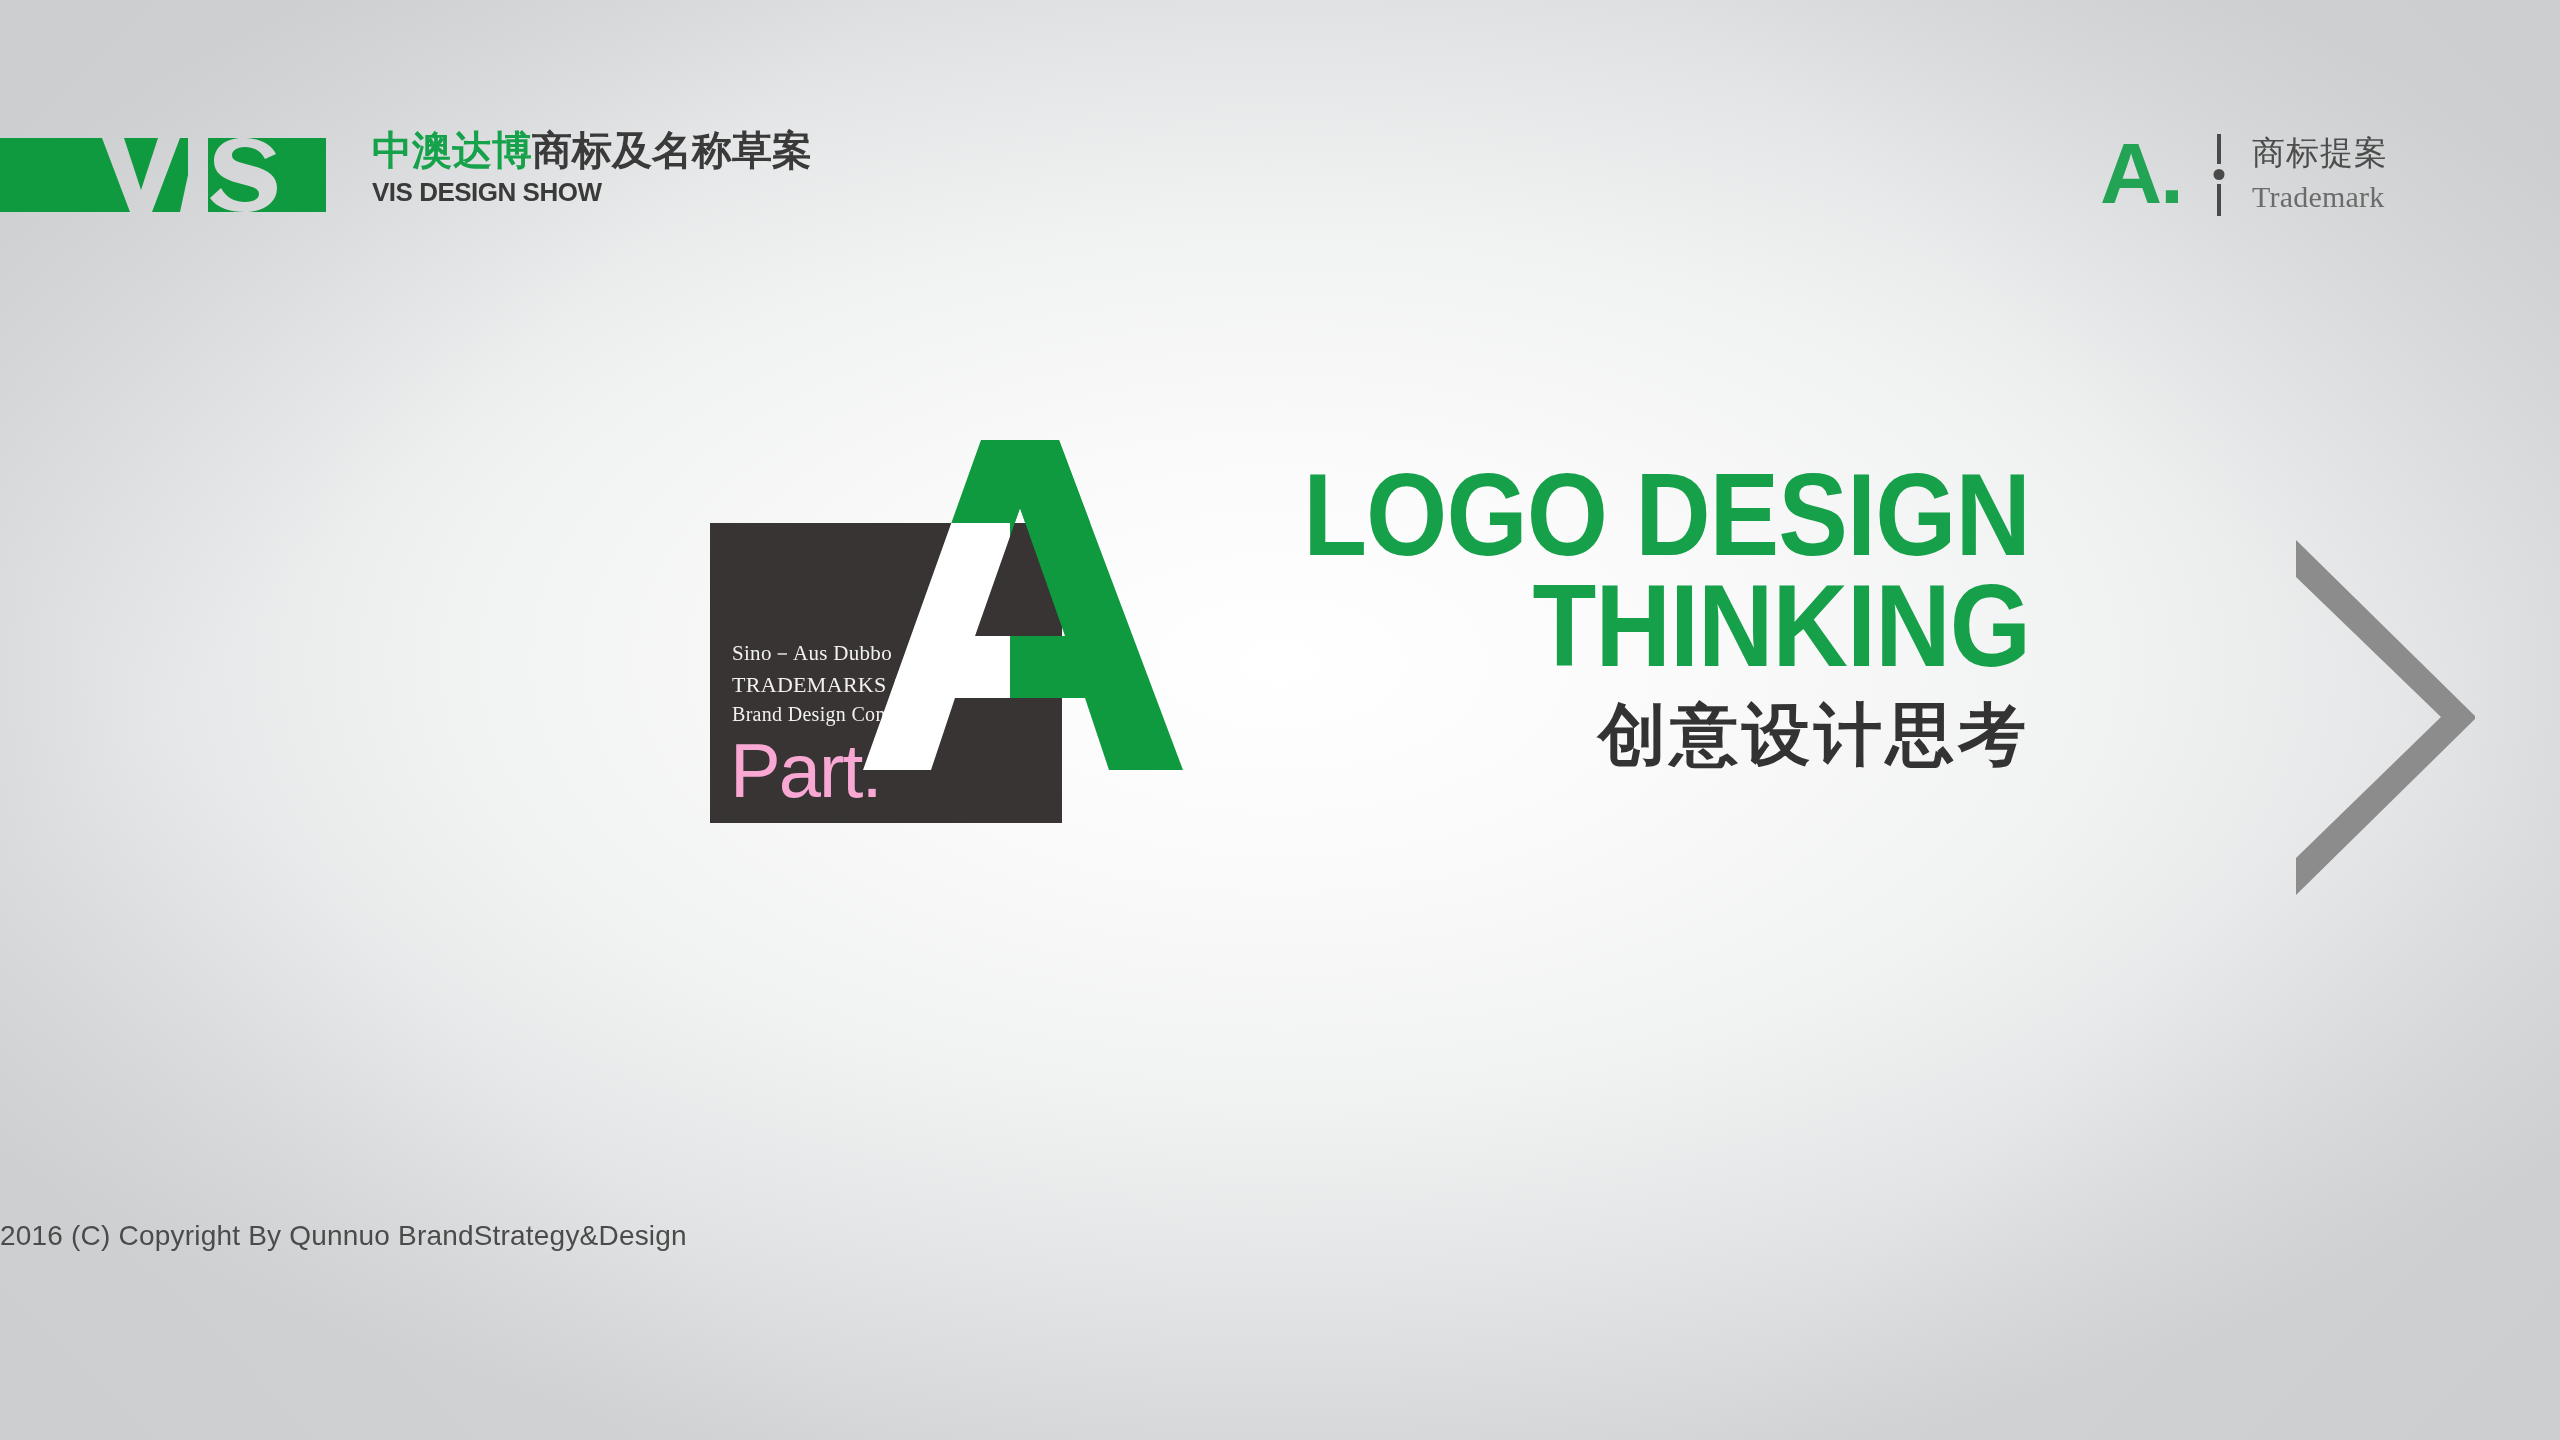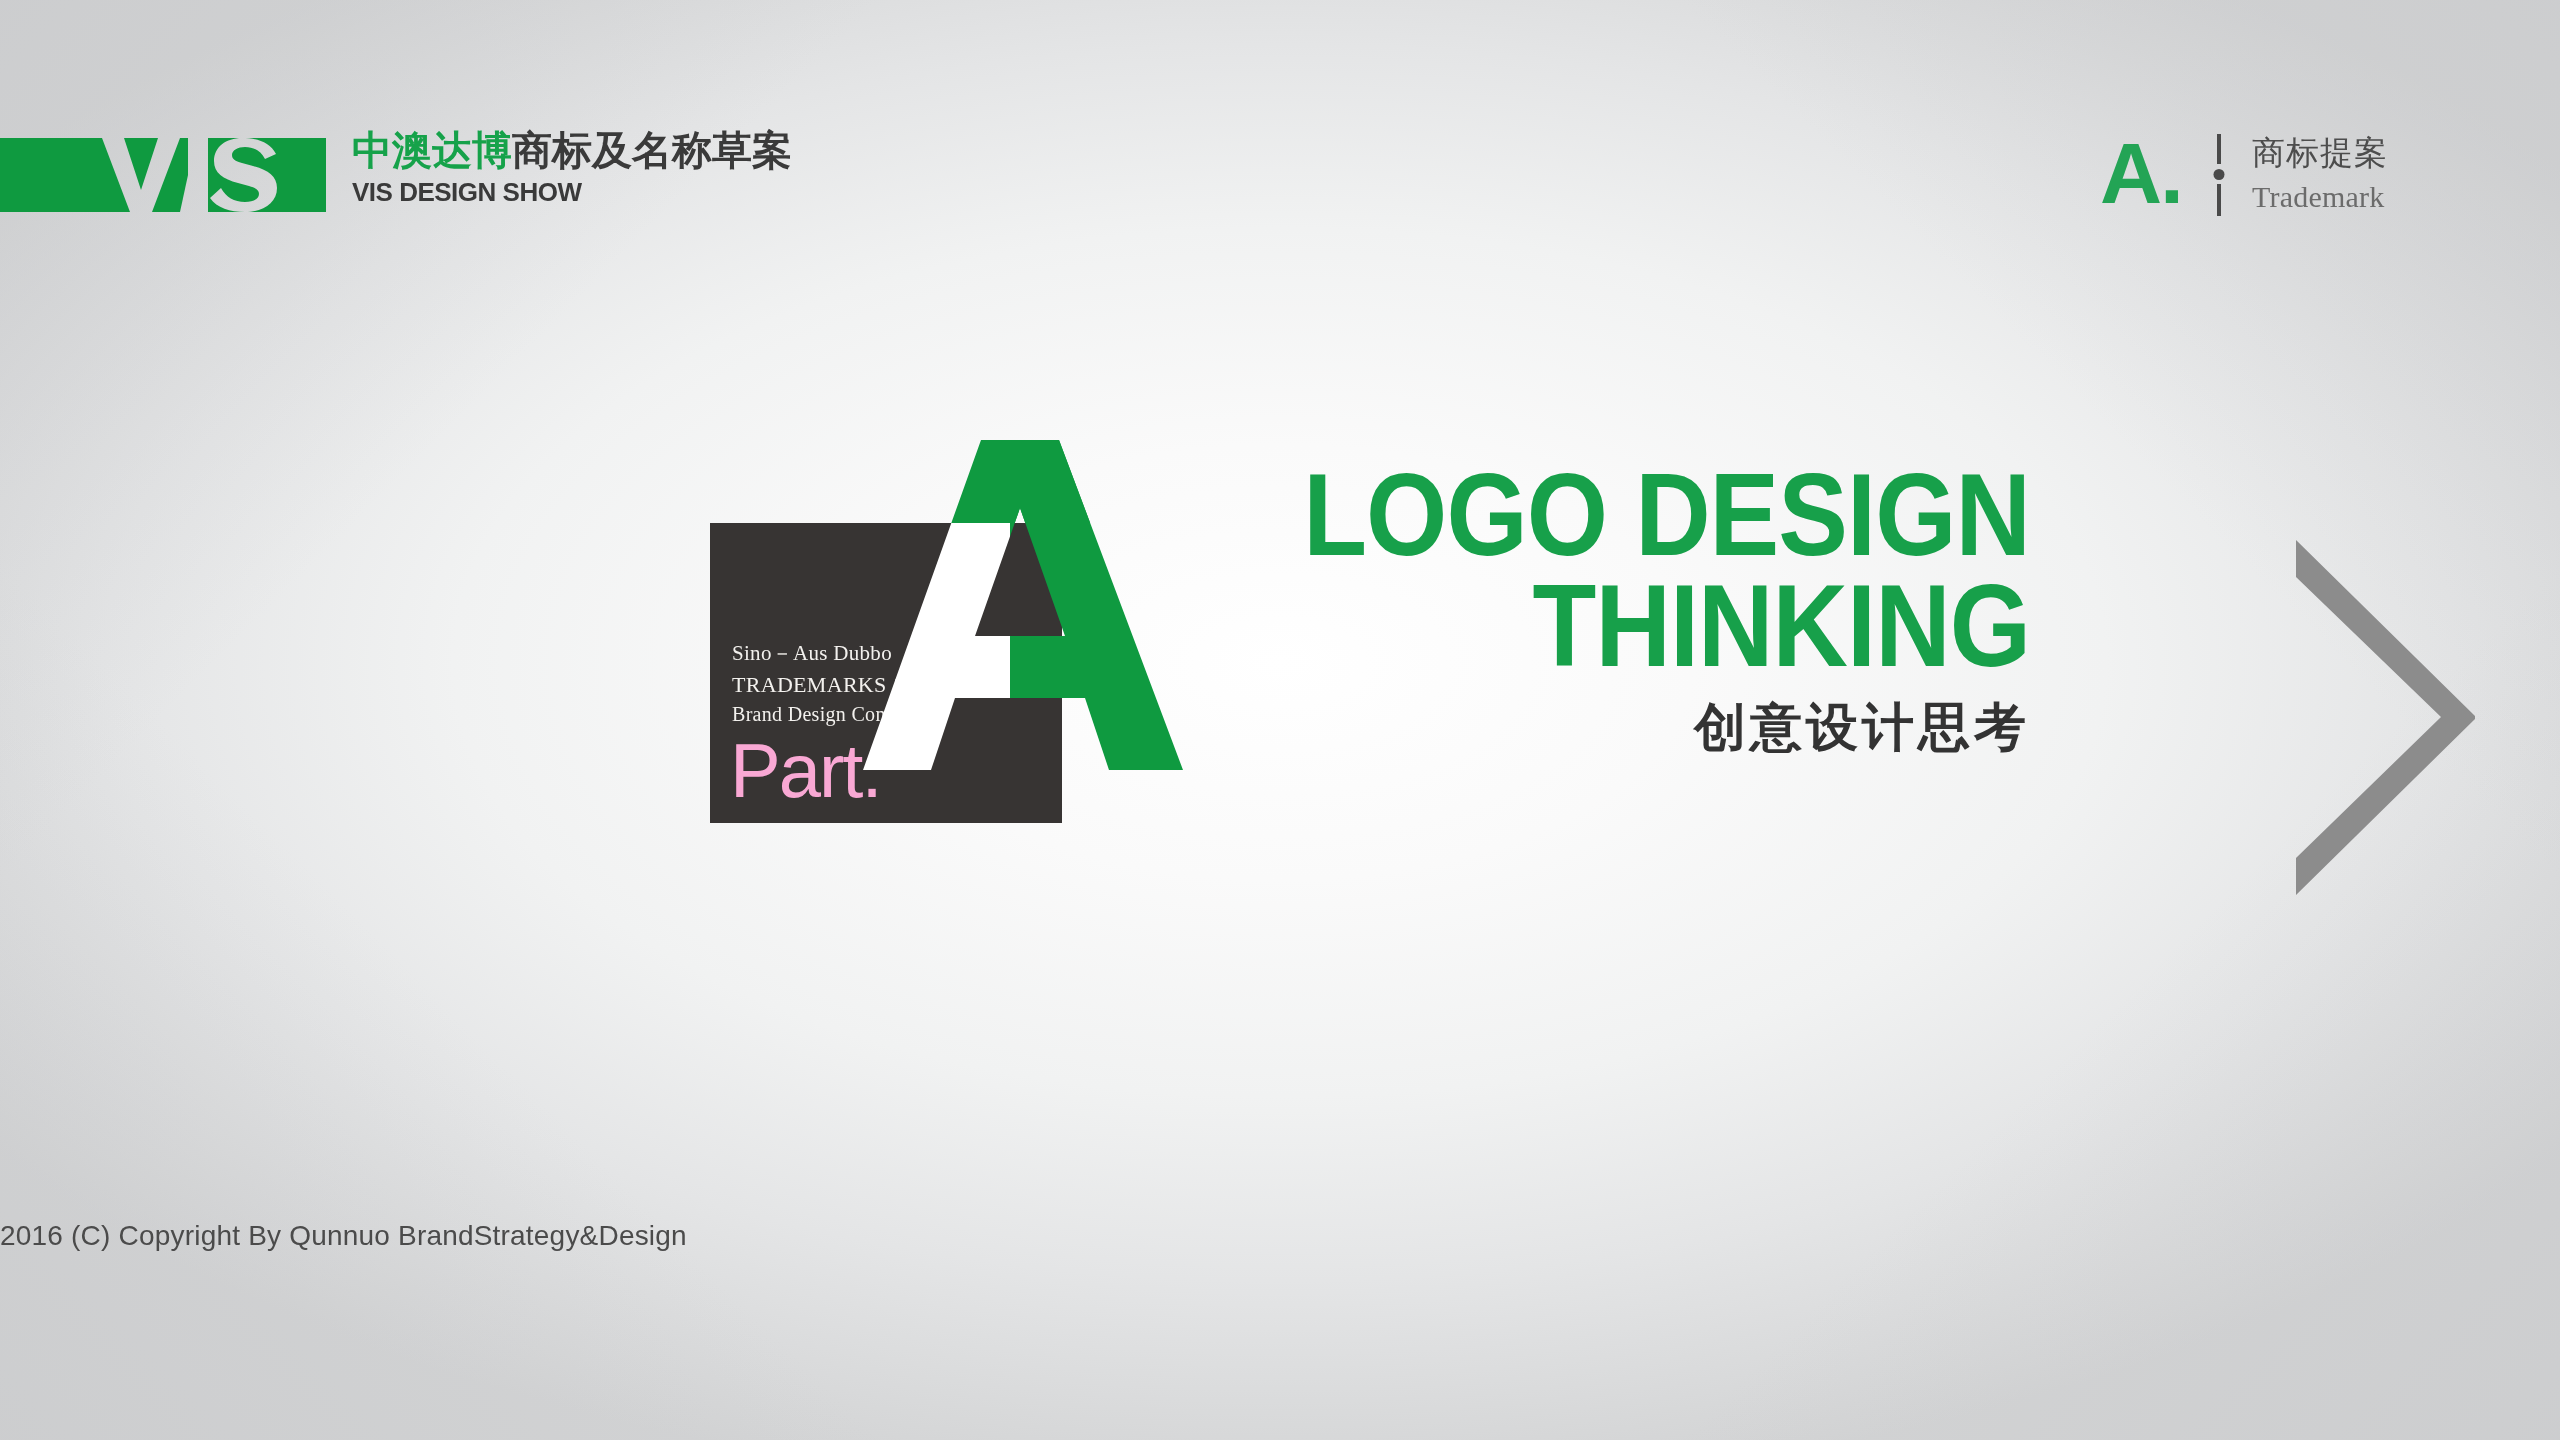--- a/index.html
+++ b/index.html
@@ -32,21 +32,21 @@
   }
 
   
   #brand-mark {
     position:absolute; left:0; top:138px;
     width:326px; height:74px;
   }
   #brand-mark svg { display:block; width:326px; height:74px; }
 
   #brand-text {
-    position:absolute; left:352px; top:130px;
+    position:absolute; left:372px; top:130px;
     line-height:1;
     white-space:nowrap;
   }
   .brand-cn {
     font-size:40px; font-weight:bold; letter-spacing:0px;
     font-family:"DejaVu Sans","Liberation Sans", sans-serif;
   }
   .brand-cn .cn-green { color:#16a24a; }
   .brand-cn .cn-dark  { color:#3a3a3a; }
   .brand-en {
@@ -142,21 +142,21 @@
     letter-spacing:-1px;
     transform:scaleX(.9);
     transform-origin:100% 50%;
     white-space:nowrap;
   }
   #headline-cn {
     margin-top:18px;
     color:#333333;
     font-family:"DejaVu Sans","Liberation Sans", sans-serif;
     font-weight:bold;
-    font-size:52px;
+    font-size:68px;
     line-height:1;
     letter-spacing:4px;
     white-space:nowrap;
   }
 
   
   #next-chevron {
     position:absolute; left:2290px; top:540px;
     width:185px; height:355px;
   }

